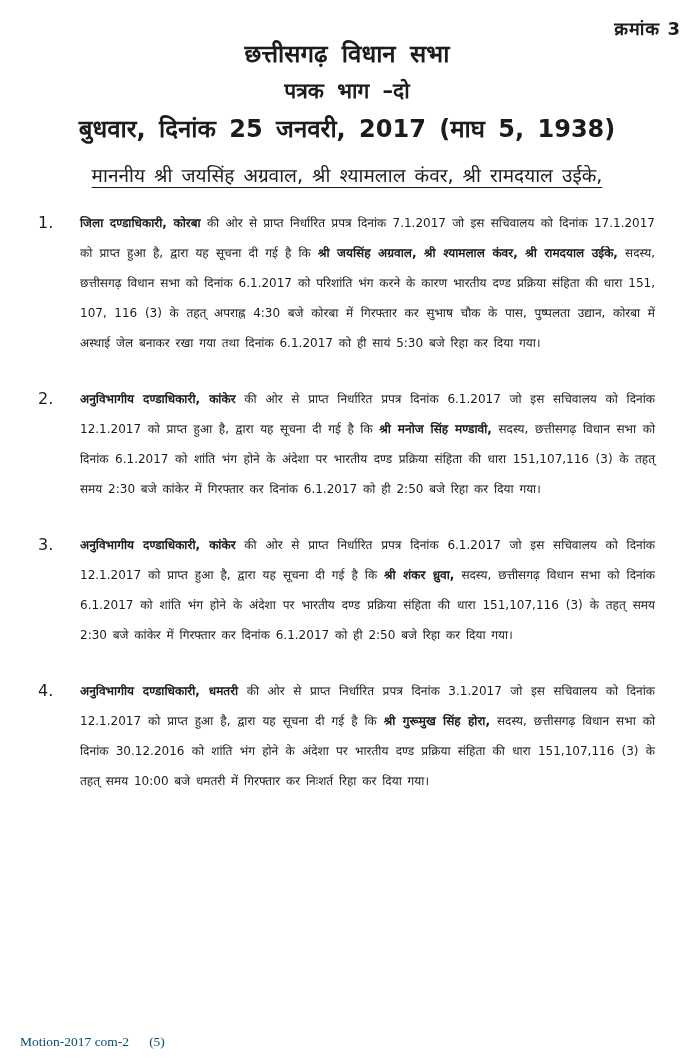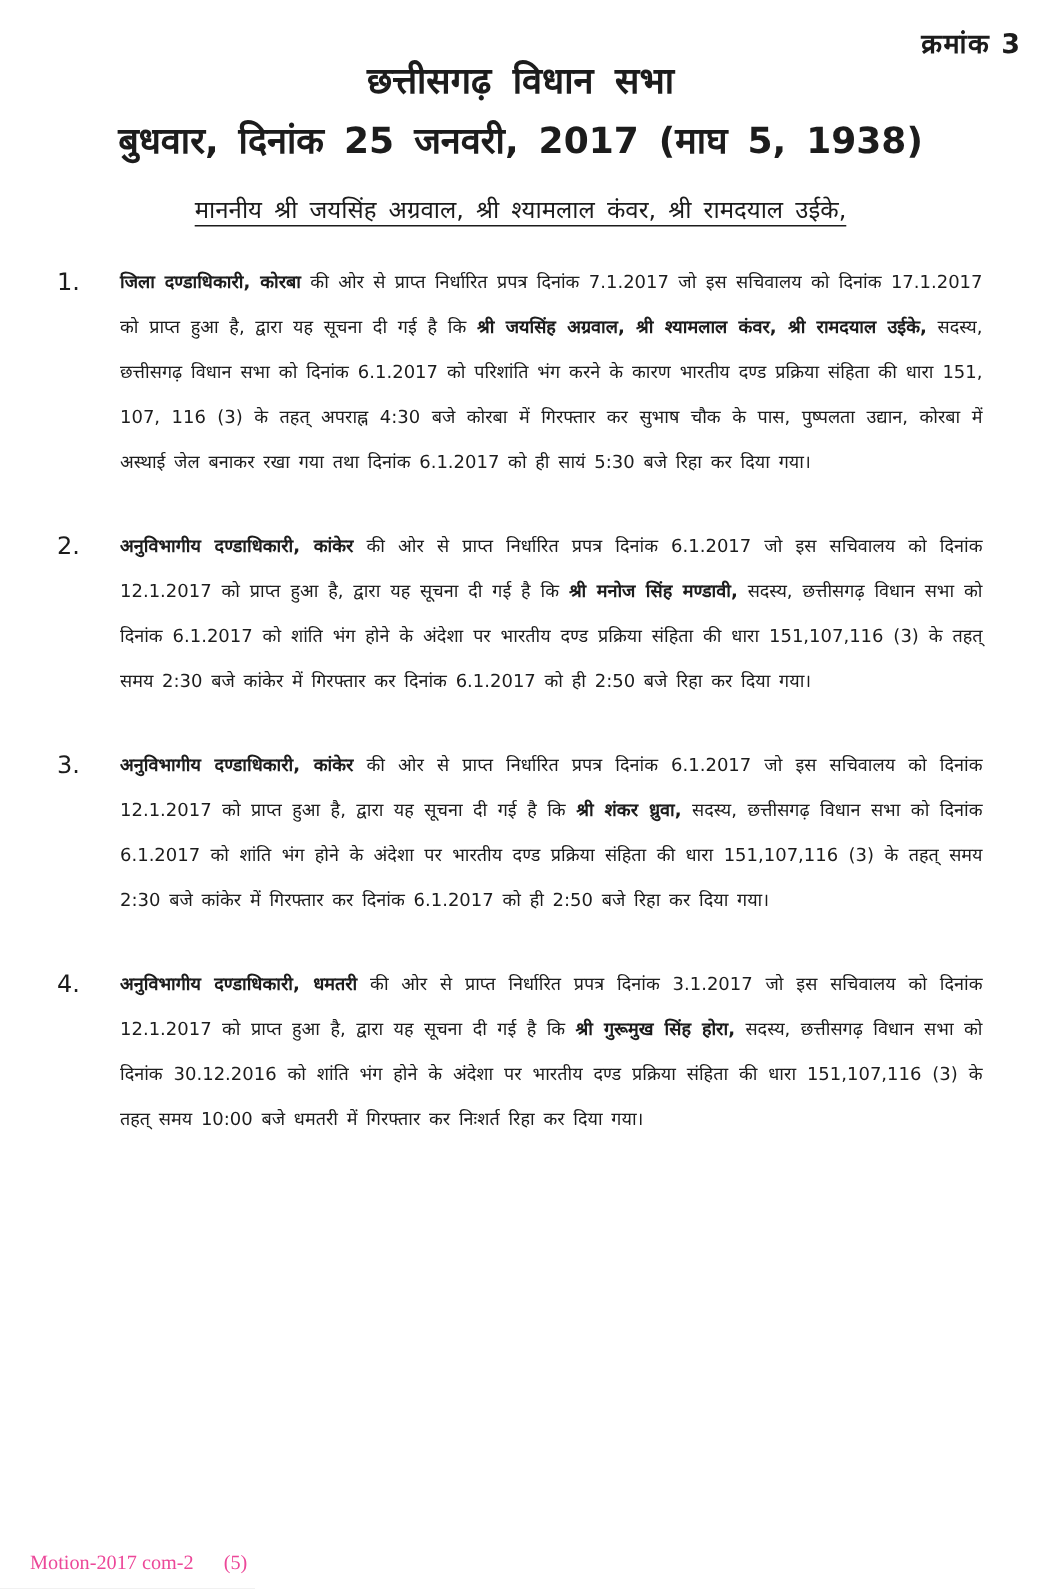--- a/index.html
+++ b/index.html
@@ -47,21 +47,21 @@
     text-align: center;
     font-size: 24px;
     font-weight: 700;
     margin-top: 7px;
     word-spacing: 5px;
   }
 
   .subject {
     margin-top: 12px;
     text-align: center;
-    font-size: 16px;
+    font-size: 19px;
     line-height: 38px;
     font-weight: 500;
   }
   .subject-line {
     display: block;
     white-space: nowrap;
     text-decoration: underline;
     text-underline-offset: 5px;
     text-decoration-thickness: 1.4px;
     word-spacing: 3px;
@@ -89,32 +89,33 @@
     word-spacing: 2px;
   }
   .b { font-weight: 700; }
 
   .footer {
     position: absolute;
     left: 20px;
     bottom: 9px;
     font-family: "Liberation Serif", "DejaVu Serif", serif;
     font-size: 13.5px;
-    color: #ec4899;
+    color: #0c4a6e;
   }
   .footer .page-number { margin-left: 20px; }
 </style>
 </head>
 <body>
 
 <div class="page">
 
   <div class="serial">क्रमांक 3</div>
 
   <div class="title">छत्तीसगढ़ विधान सभा</div>
+  <div class="subtitle">पत्रक भाग –दो</div>
   <div class="dateline">बुधवार, दिनांक 25 जनवरी, 2017 (माघ 5, 1938)</div>
 
   <div class="subject">
     <span class="subject-line">माननीय श्री जयसिंह अग्रवाल, श्री श्यामलाल कंवर, श्री रामदयाल उईके,</span>
   </div>
 
   <div class="items">
 
     <div class="item">
       <div class="item-number">1.</div>

